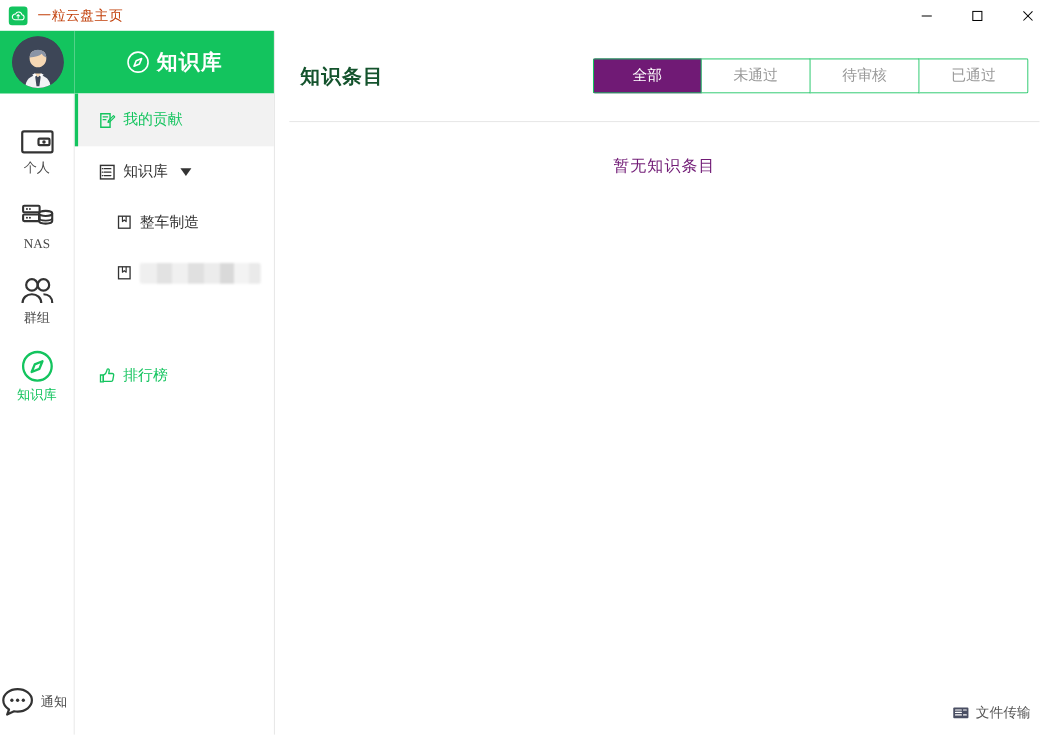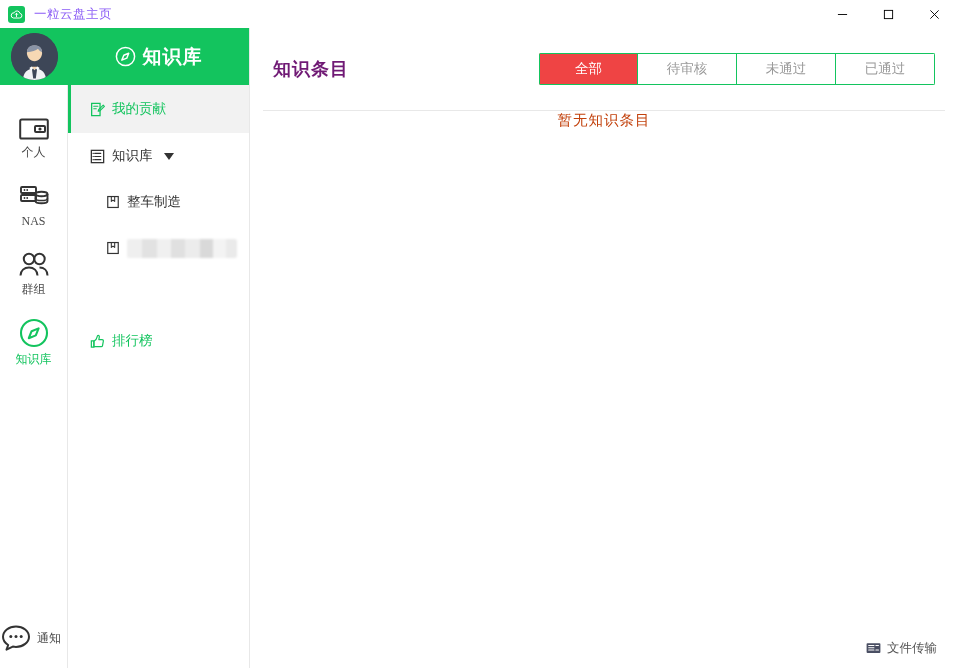--- a/index.html
+++ b/index.html
@@ -15,21 +15,21 @@
   .titlebar {
     position: absolute; top:0; left:0; width:957px; height:28px;
     background:#fff; display:flex; align-items:center;
   }
   .tb-icon {
     width:17px; height:17px; margin-left:8px; border-radius:3px;
     background:#13c45e; display:flex; align-items:center; justify-content:center;
     flex:0 0 auto;
   }
   .tb-title {
-    margin-left:9px; font-size:12.5px; color:#8b5cf6; letter-spacing:.5px;
+    margin-left:9px; font-size:12.5px; color:#c2410c; letter-spacing:.5px;
     white-space:nowrap;
   }
   .tb-spacer { flex:1; }
   .winbtn {
     width:46px; height:28px; display:flex; align-items:center; justify-content:center;
     cursor:default;
   }
 
   
   .rail {
@@ -97,37 +97,37 @@
 
   
   .main {
     position:absolute; top:28px; left:251px; width:706px; height:640px;
     background:#fff;
   }
   .main-head {
     height:82px; display:flex; align-items:center;
     padding:0 22px 0 22px; position:relative;
   }
-  .main-title { font-size:18px; font-weight:bold; color:#701a75; letter-spacing:1px; }
+  .main-title { font-size:18px; font-weight:bold; color:#14532d; letter-spacing:1px; }
   .segmented {
     position:absolute; right:22px; top:25px;
     display:flex; height:32px; border-radius:2px; overflow:hidden;
   }
   .seg {
     width:99px; height:32px; display:flex; align-items:center; justify-content:center;
     font-size:13.5px; color:#999; background:#fff;
     border:1px solid #13c45e; border-left:none; cursor:default;
   }
   .seg:first-child { border-left:1px solid #13c45e; }
-  .seg.active { background:#ef4444; color:#fff; border-color:#13c45e; }
+  .seg.active { background:#701a75; color:#fff; border-color:#13c45e; }
   .main-divider {
     height:1px; background:#e8e8e8; margin:0 12px;
   }
   .empty {
-    text-align:center; font-size:14.5px; color:#c2410c;
+    margin-top:30px; text-align:center; font-size:14.5px; color:#701a75;
     letter-spacing:1px;
   }
   .statusbar {
     position:absolute; bottom:0; left:0; width:706px; height:40px;
     display:flex; align-items:center; justify-content:flex-end; padding-right:20px;
     gap:6px;
   }
   .statusbar .st-text { font-size:12.5px; color:#555; }
 </style>
 </head>
@@ -301,24 +301,24 @@
   <div class="main">
 
     <div class="main-head">
       <div class="main-title">知识条目</div>
 
       <div class="segmented">
         <div class="seg active">
           <span>全部</span>
         </div>
         <div class="seg">
-          <span>待审核</span>
+          <span>未通过</span>
         </div>
         <div class="seg">
-          <span>未通过</span>
+          <span>待审核</span>
         </div>
         <div class="seg">
           <span>已通过</span>
         </div>
       </div>
     </div>
 
     <div class="main-divider"></div>
 
     <div class="empty">暂无知识条目</div>

